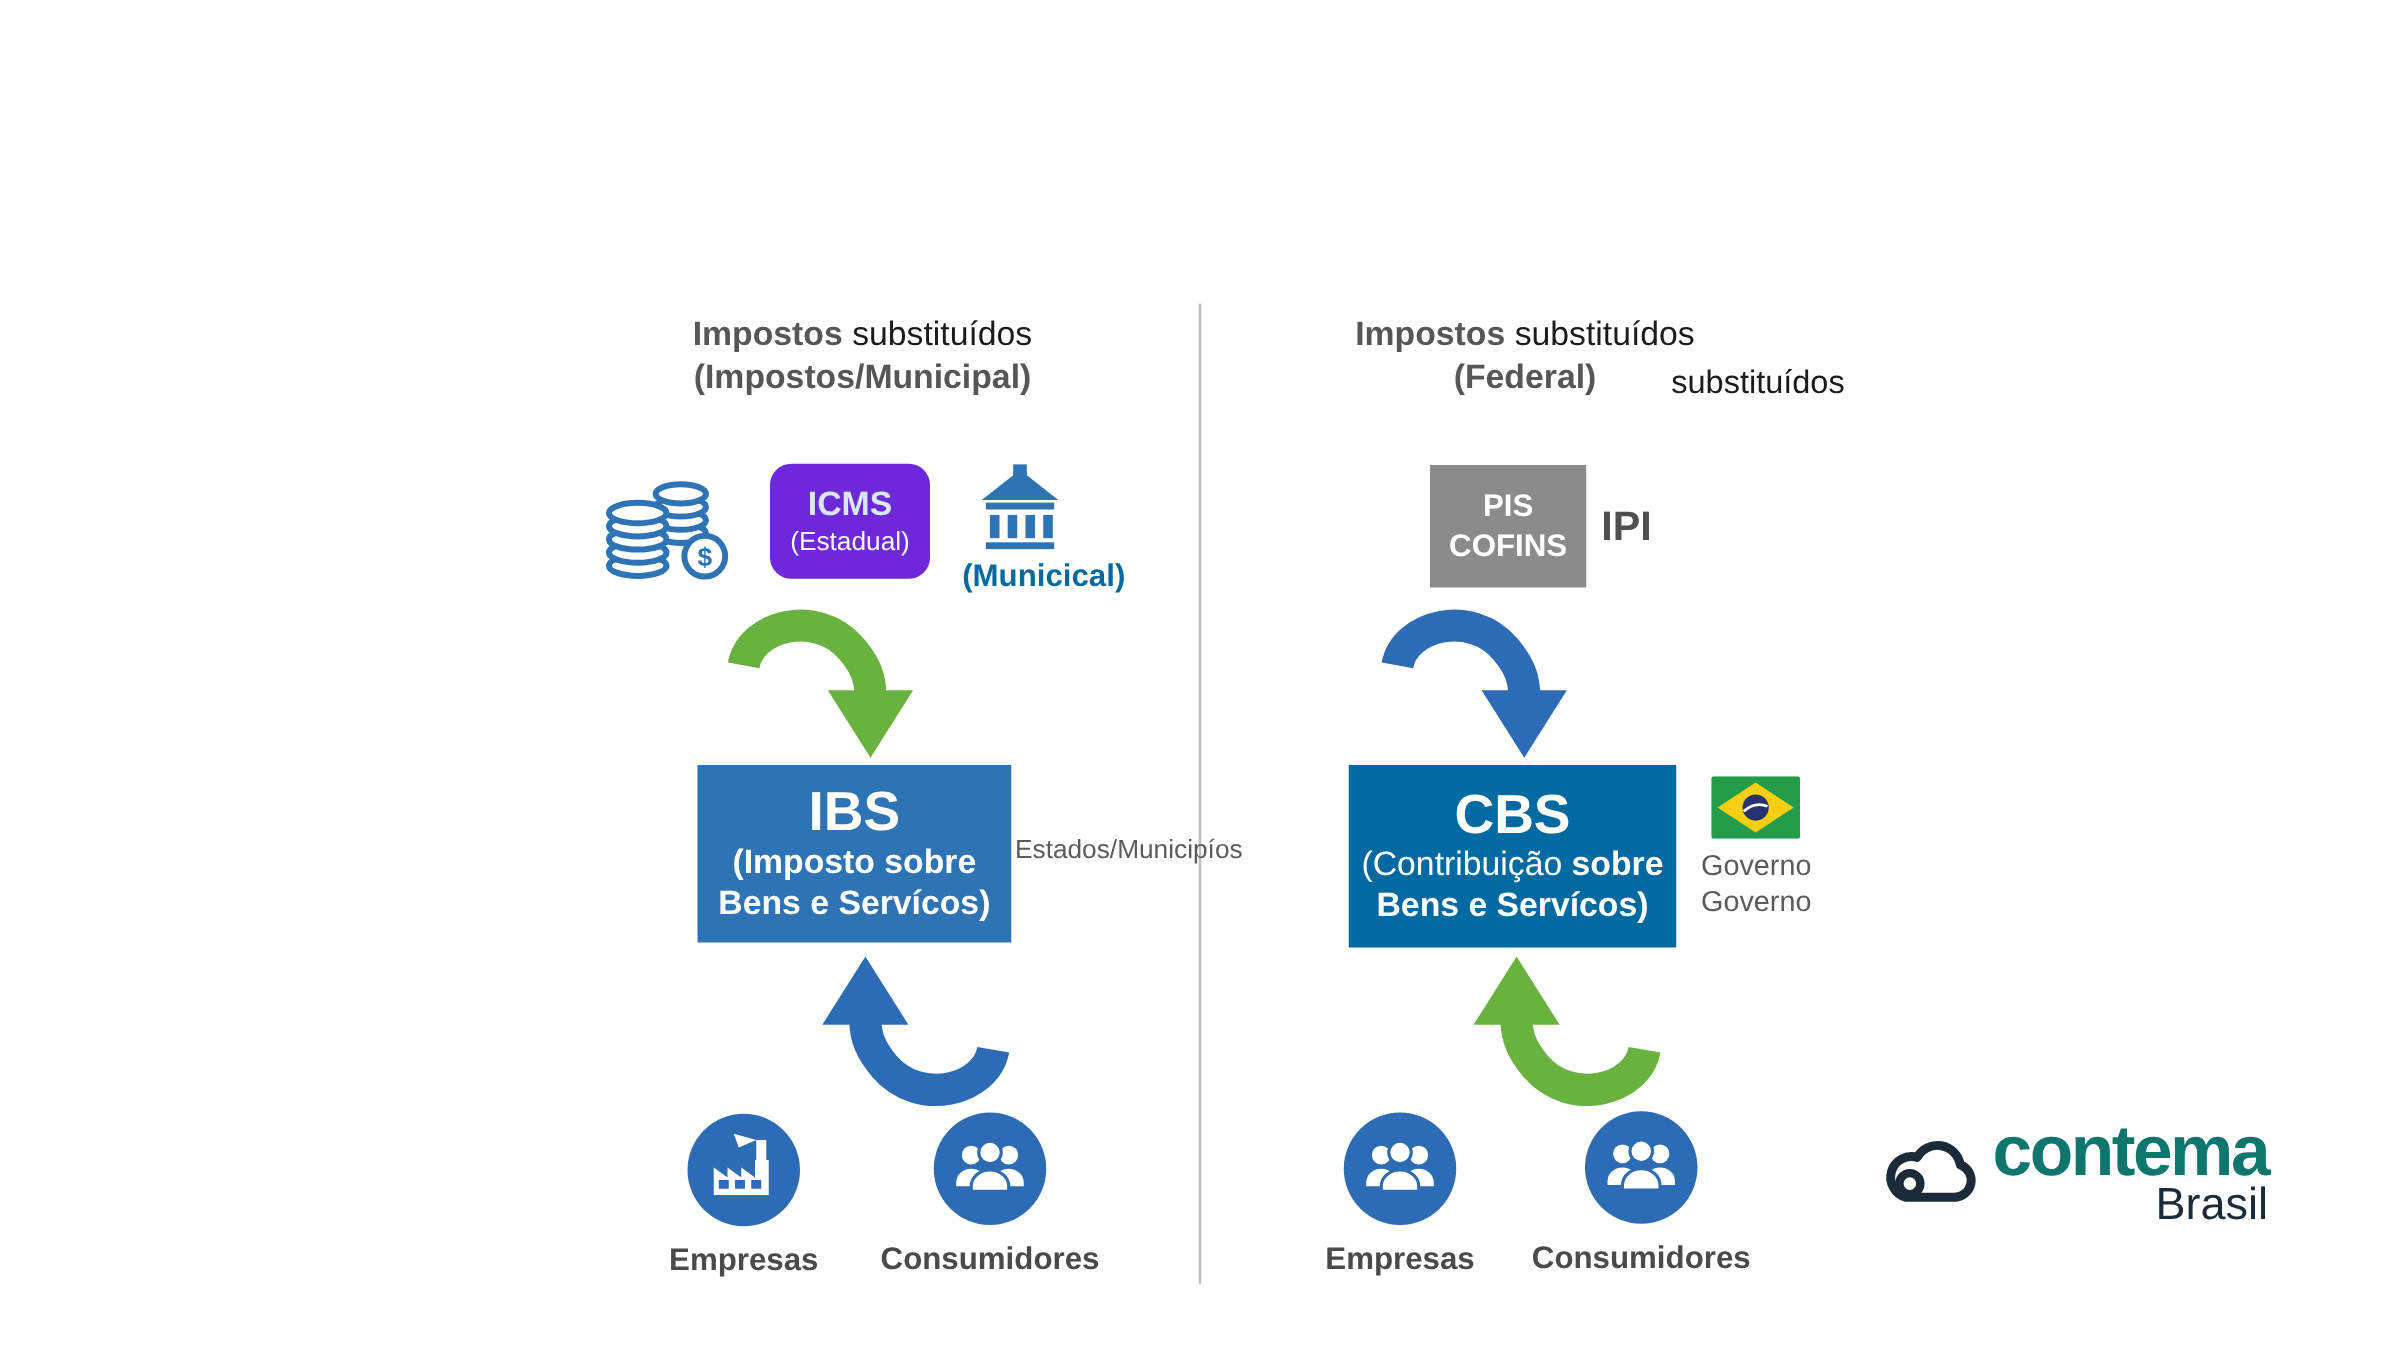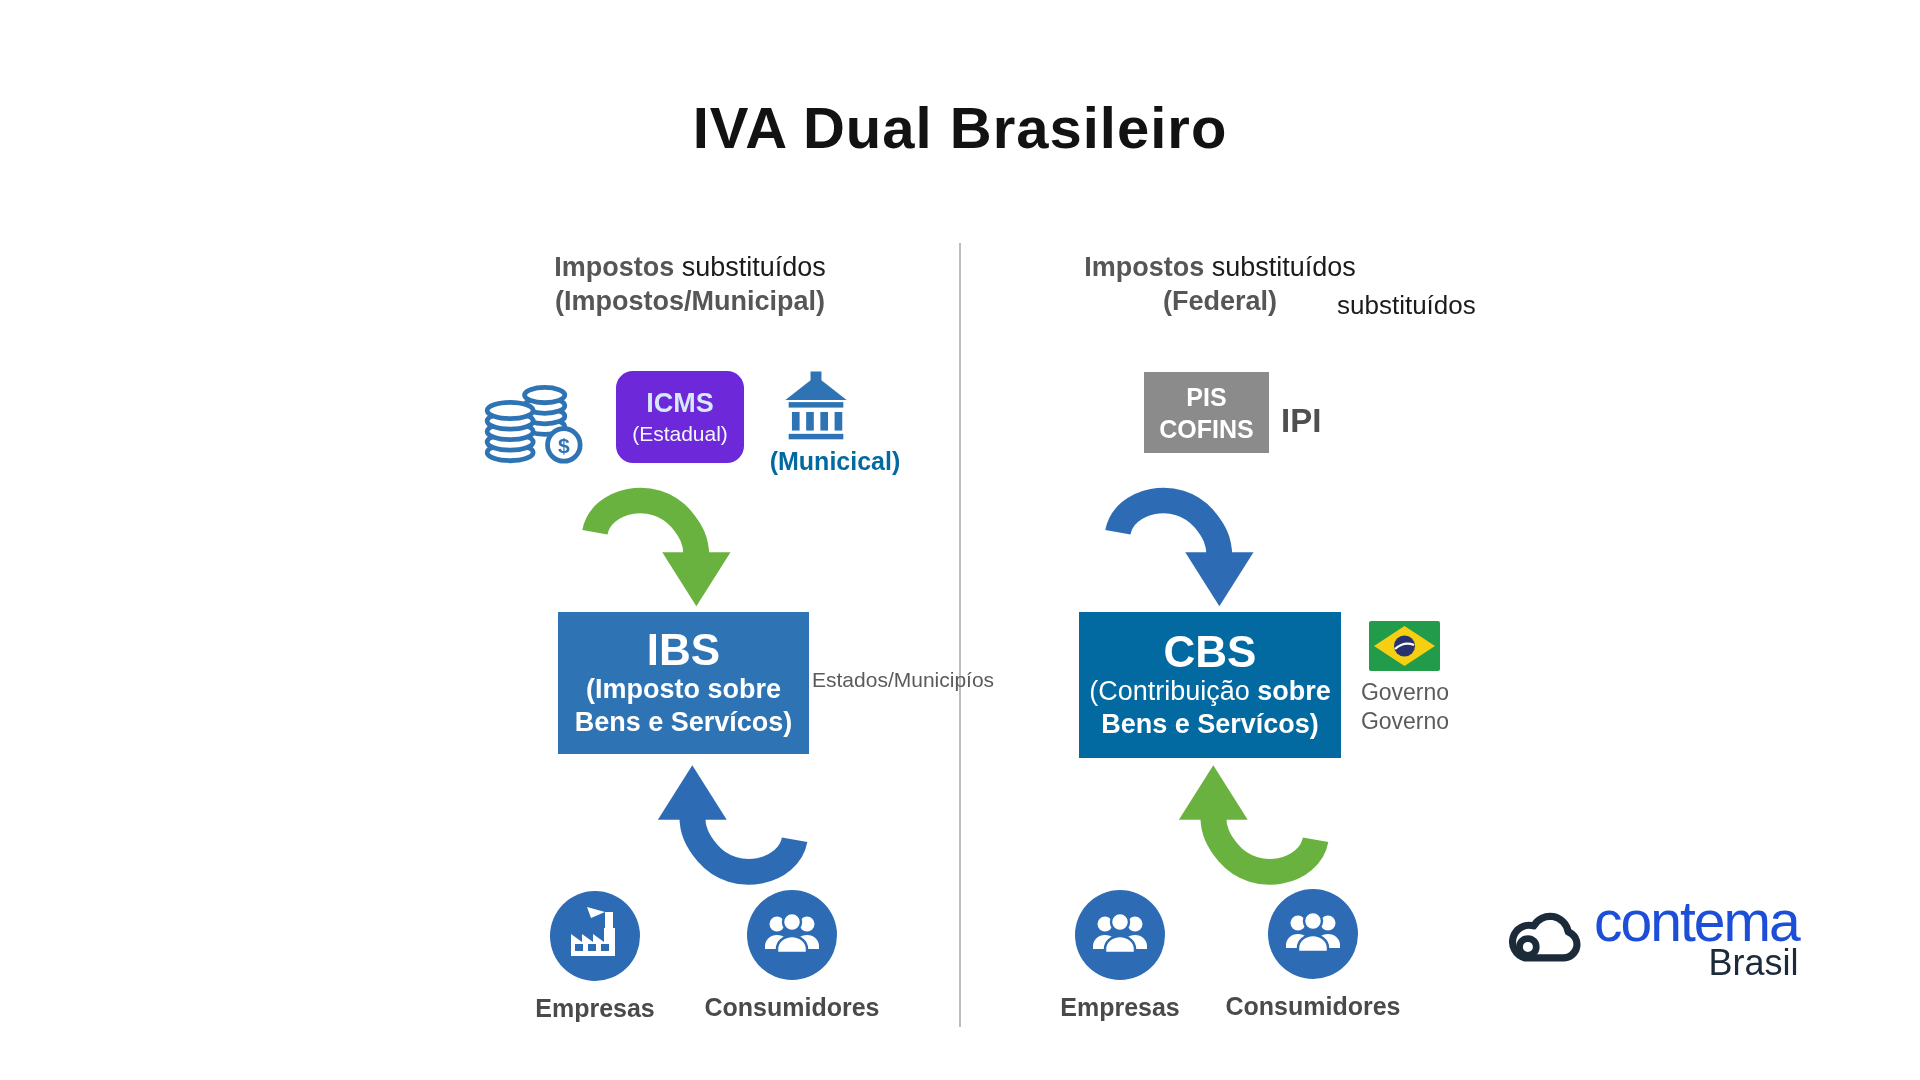--- a/index.html
+++ b/index.html
@@ -15,21 +15,21 @@
   .col-header .g{color:#565656;font-weight:bold;}
   .hdr-left{left:520px;top:250px;width:340px;}
   .hdr-right{left:1060px;top:250px;width:320px;}
   .extra-sub{position:absolute;left:1337px;top:290px;font-size:26px;color:#1b1b1b;}
 
   .taxbox{position:absolute;display:flex;flex-direction:column;align-items:center;
           justify-content:center;text-align:center;color:#fff;}
   .box-icms{left:616px;top:371px;width:128px;height:92px;background:#6d28d9;border-radius:17px;}
   .icms-t{font-weight:bold;font-size:27px;color:#d7e8f8;}
   .icms-s{font-size:21px;color:#f2f7fd;margin-top:3px;}
-  .box-pis{left:1144px;top:372px;width:125px;height:81px;background:#8b8b8b;}
+  .box-pis{left:1144px;top:372px;width:125px;height:98px;background:#8b8b8b;}
   .pis-l{font-weight:bold;font-size:25px;line-height:32px;color:#fff;}
   .box-ibs{left:558px;top:612px;width:251px;height:142px;background:#2e74b5;}
   .box-cbs{left:1079px;top:612px;width:262px;height:146px;background:#0369a1;}
   .big-t{font-weight:bold;font-size:44px;line-height:46px;}
   .big-s{font-weight:bold;font-size:27px;line-height:33px;}
   .nrm{font-weight:normal;}
 
   .side-label{position:absolute;color:#5b5b5b;}
   .lbl-estados{left:812px;top:668px;font-size:21px;}
   .lbl-ipi{left:1281px;top:402px;font-size:33px;font-weight:bold;color:#4f4f4f;}
@@ -60,21 +60,21 @@
   .ent-r-con{left:1213px;top:889px;}
   .circle{width:90px;height:90px;border-radius:50%;background:#2d6cb4;
           display:flex;align-items:center;justify-content:center;}
   .circle svg{width:64px;height:64px;display:block;}
   .ent-label{margin-top:13px;font-size:25px;font-weight:bold;color:#4a4a4a;white-space:nowrap;}
 
   .brand{position:absolute;left:1496px;top:894px;display:flex;align-items:flex-start;}
   .brand-cloud{width:94px;height:68px;color:#1c2b3a;margin-top:8px;}
   .brand-cloud svg{display:block;width:100%;height:100%;}
   .brand-text{display:flex;flex-direction:column;align-items:flex-end;margin-left:4px;}
-  .brand-name{font-size:57px;font-weight:normal;color:#1d4ed8;line-height:54px;letter-spacing:-2px;}
+  .brand-name{font-size:57px;font-weight:bold;color:#0f766e;line-height:54px;letter-spacing:-2px;}
   .brand-sub{font-size:36px;font-weight:normal;color:#1c2b3a;line-height:30px;margin-top:0;}
 
   .defs{position:absolute;width:0;height:0;overflow:hidden;}
 </style>
 </head>
 <body>
 
 <svg class="defs" aria-hidden="true">
   <defs>
     <symbol id="curved-arrow" viewBox="0 0 160 135">
@@ -144,21 +144,20 @@
 
     <symbol id="cloud" viewBox="0 0 112 80">
       <path d="M34 66 H80 A16 16 0 0 0 86 35 A22 22 0 0 0 45 28 A17 17 0 0 0 34 66 Z" fill="none" stroke="currentColor" stroke-width="8.5" stroke-linejoin="round" stroke-linecap="round"></path>
       <circle cx="38" cy="53" r="10" fill="none" stroke="currentColor" stroke-width="8"></circle>
     </symbol>
   </defs>
 </svg>
 
 <div class="stage">
 
-  <h1 class="title">IVA Dual Brasileiro</h1>
 
   <div class="divider"></div>
 
   <div>
 
     <div class="col-header hdr-left">
       <div><span class="g">Impostos</span><span> substituídos</span></div>
       <div class="g">(Impostos/Municipal)</div>
     </div>
 

